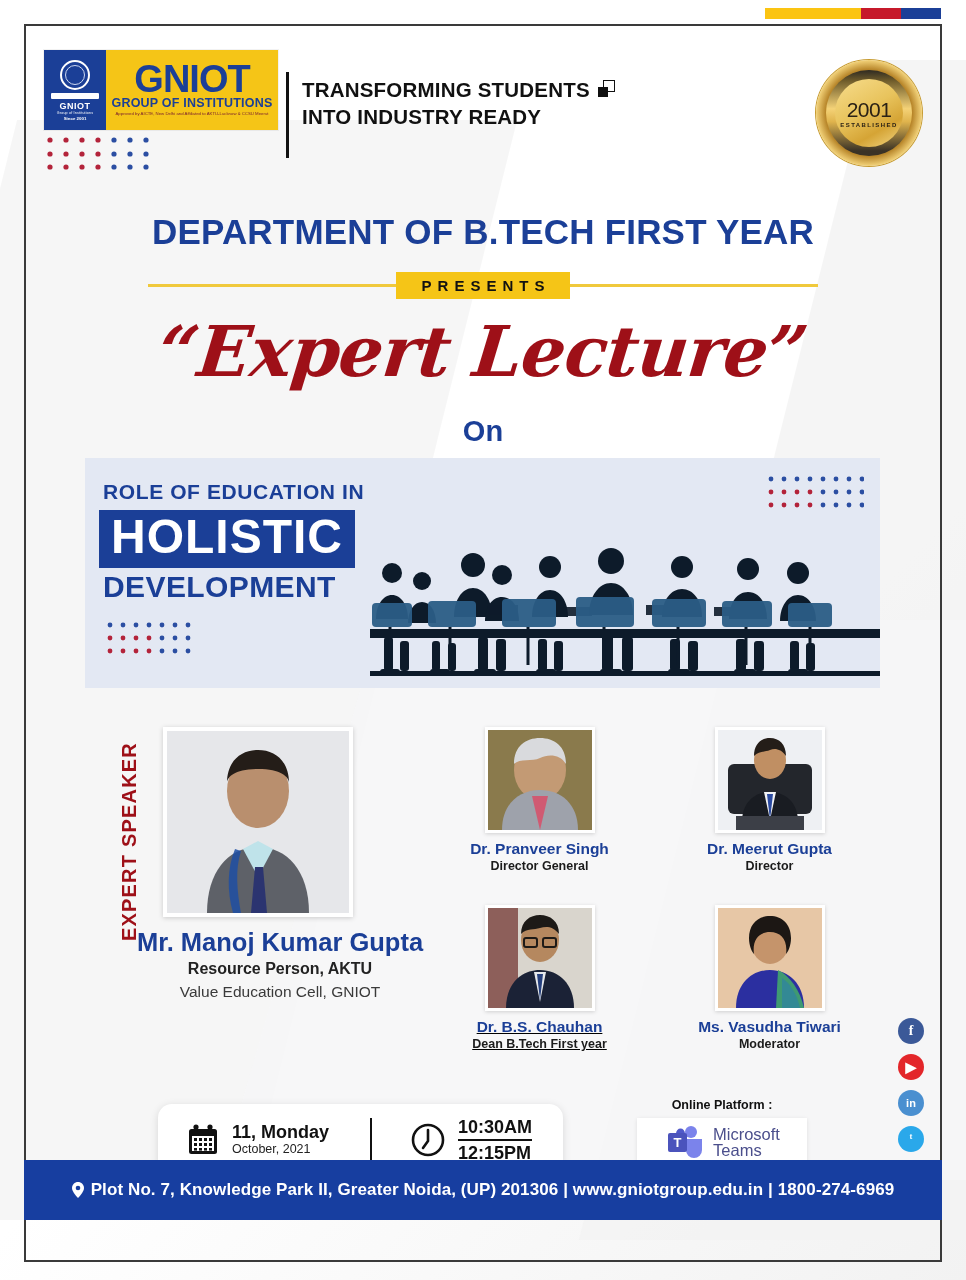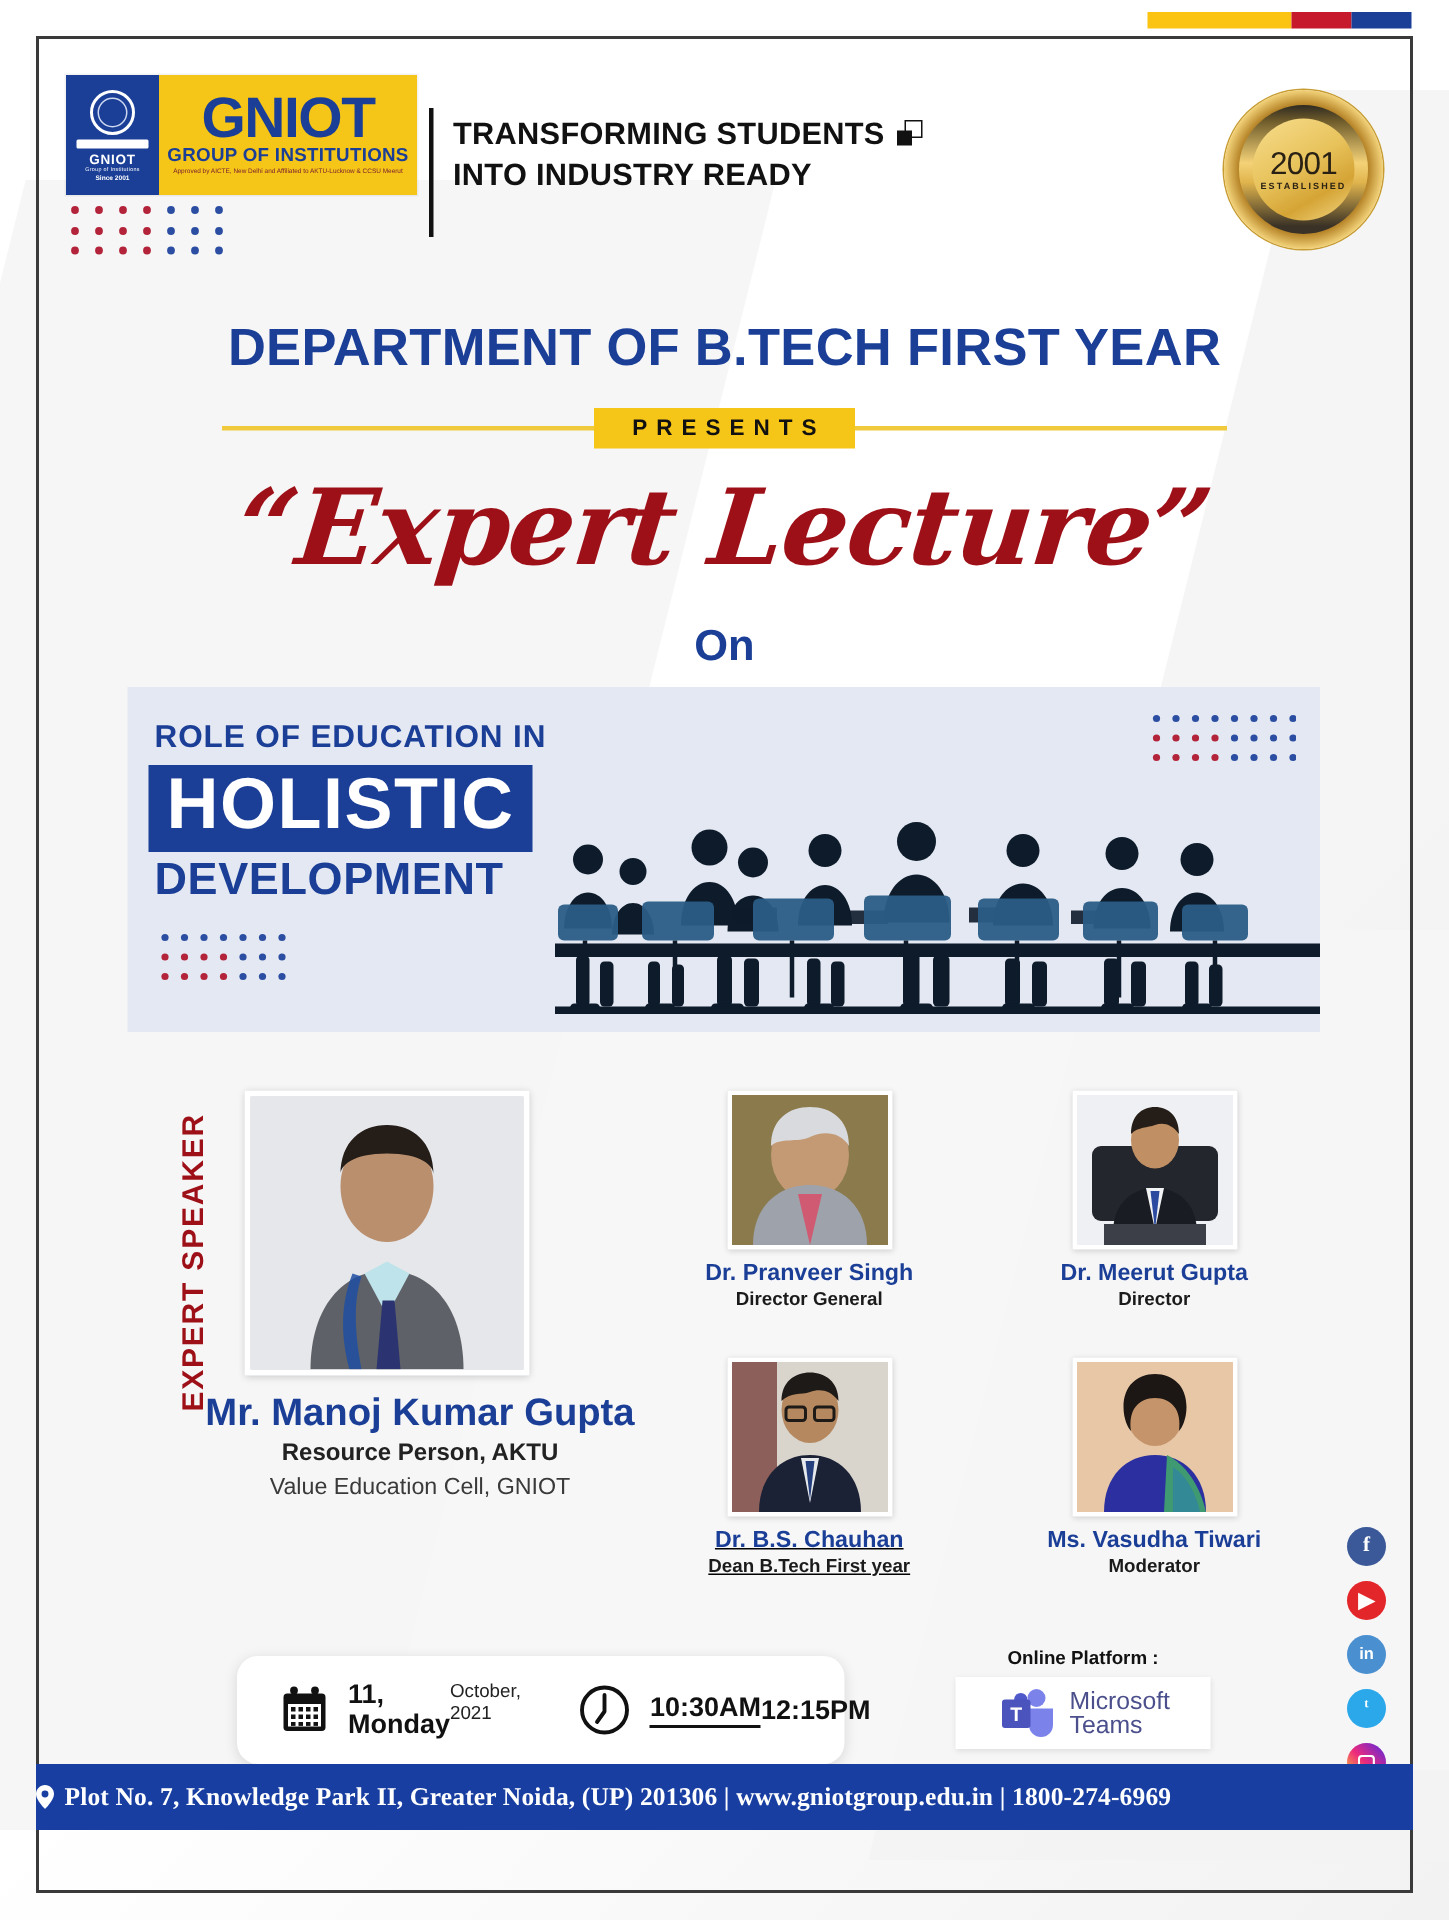--- a/index.html
+++ b/index.html
@@ -212,21 +212,21 @@
     position:absolute; left:158px; top:1104px; width:405px; height:72px;
     background:#fff; border-radius:14px; box-shadow:0 2px 9px rgba(0,0,0,.13);
     display:flex; align-items:center; z-index:6;
   }
   .sched .cell { display:flex; align-items:center; gap:12px; }
   .cell-date { padding-left:28px; width:212px; }
   .divider-v { width:2px; height:44px; background:#111; }
   .cell-time { padding-left:38px; gap:10px; }
   .d-txt1 { font-size:18px; font-weight:bold; color:#111; line-height:1.1; }
   .d-txt2 { font-size:12.5px; color:#222; line-height:1.2; }
-  .t-wrap { display:flex; }
+  .t-wrap { display:flex; flex-direction:column; }
   .t1 { font-size:18px; font-weight:bold; color:#111; border-bottom:2.5px solid #111; padding-bottom:1px; }
   .t2 { font-size:18px; font-weight:bold; color:#111; padding-top:2px; }
 
   .platform { position:absolute; left:637px; top:1098px; width:170px; text-align:center; z-index:6; }
   .platform .pl-label { font-size:12.5px; font-weight:bold; color:#111; margin-bottom:6px; }
   .teams-box {
     background:#fff; padding:7px 10px; display:flex; align-items:center; gap:9px;
     justify-content:center; box-shadow:0 1px 4px rgba(0,0,0,.1);
   }
   .teams-txt { font-size:16.5px; color:#4b4f8c; line-height:1.0; text-align:left; }
@@ -236,23 +236,23 @@
   .soc { width:26px; height:26px; border-radius:50%; display:flex; align-items:center; justify-content:center;
          color:#fff; font-size:14px; font-weight:bold; font-family:"Liberation Serif", serif; }
   .soc-fb { background:#3b5998; }
   .soc-yt { background:#e3262a; }
   .soc-li { background:#4a8fd0; font-family:"Liberation Sans",sans-serif; font-size:11px; }
   .soc-tw { background:#2aa8ea; }
   .soc-ig { background:linear-gradient(45deg,#f9ce34 5%,#ee2a7b 48%,#6228d7 95%); }
 
   
   .footer {
-    position:absolute; left:24px; right:24px; bottom:60px; height:44px;
-    background:#173ea0; display:flex; align-items:center; 
-    color:#fff; z-index:7;font-family:Liberation Serif, serif;
+    position:absolute; left:24px; right:24px; bottom:60px; height:60px;
+    background:#173ea0; display:flex; align-items:center; justify-content:center;
+    color:#fff; z-index:7;
   }
   .footer-txt { font-size:17px; font-weight:bold; letter-spacing:.1px; }
   .pin { display:inline-block; width:12px; height:16px; margin-right:7px; vertical-align:-3px; }
 
   svg { display:block; }
 </style>
 </head>
 <body>
 
 <div class="poster">

